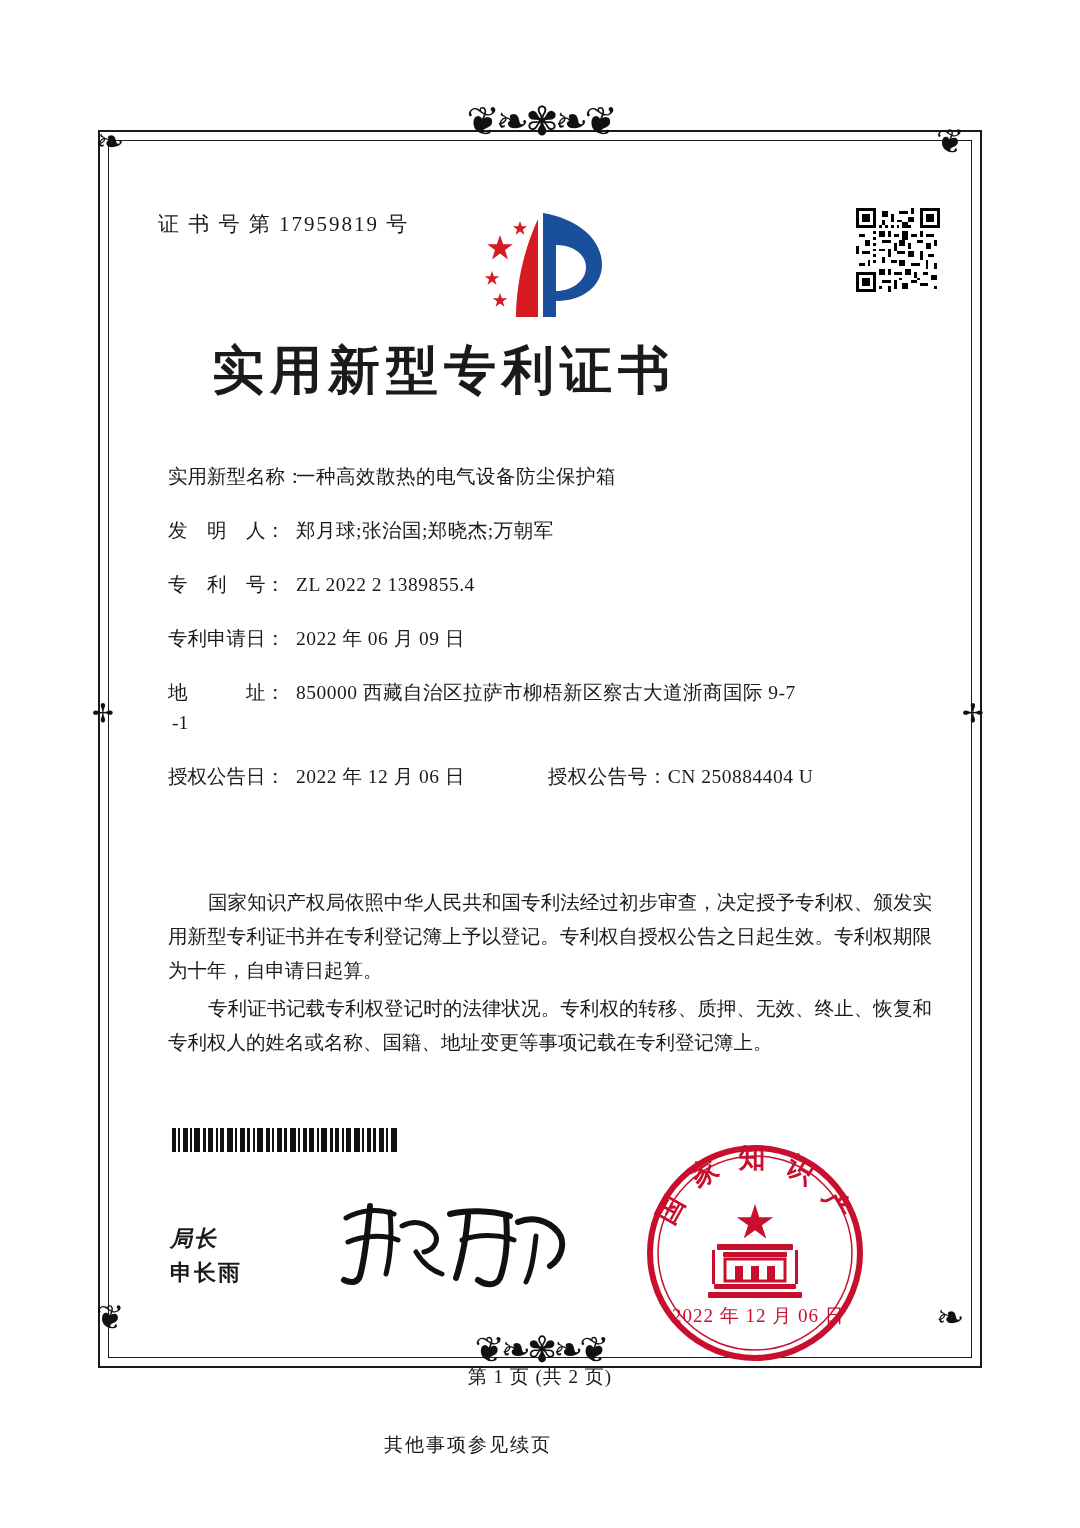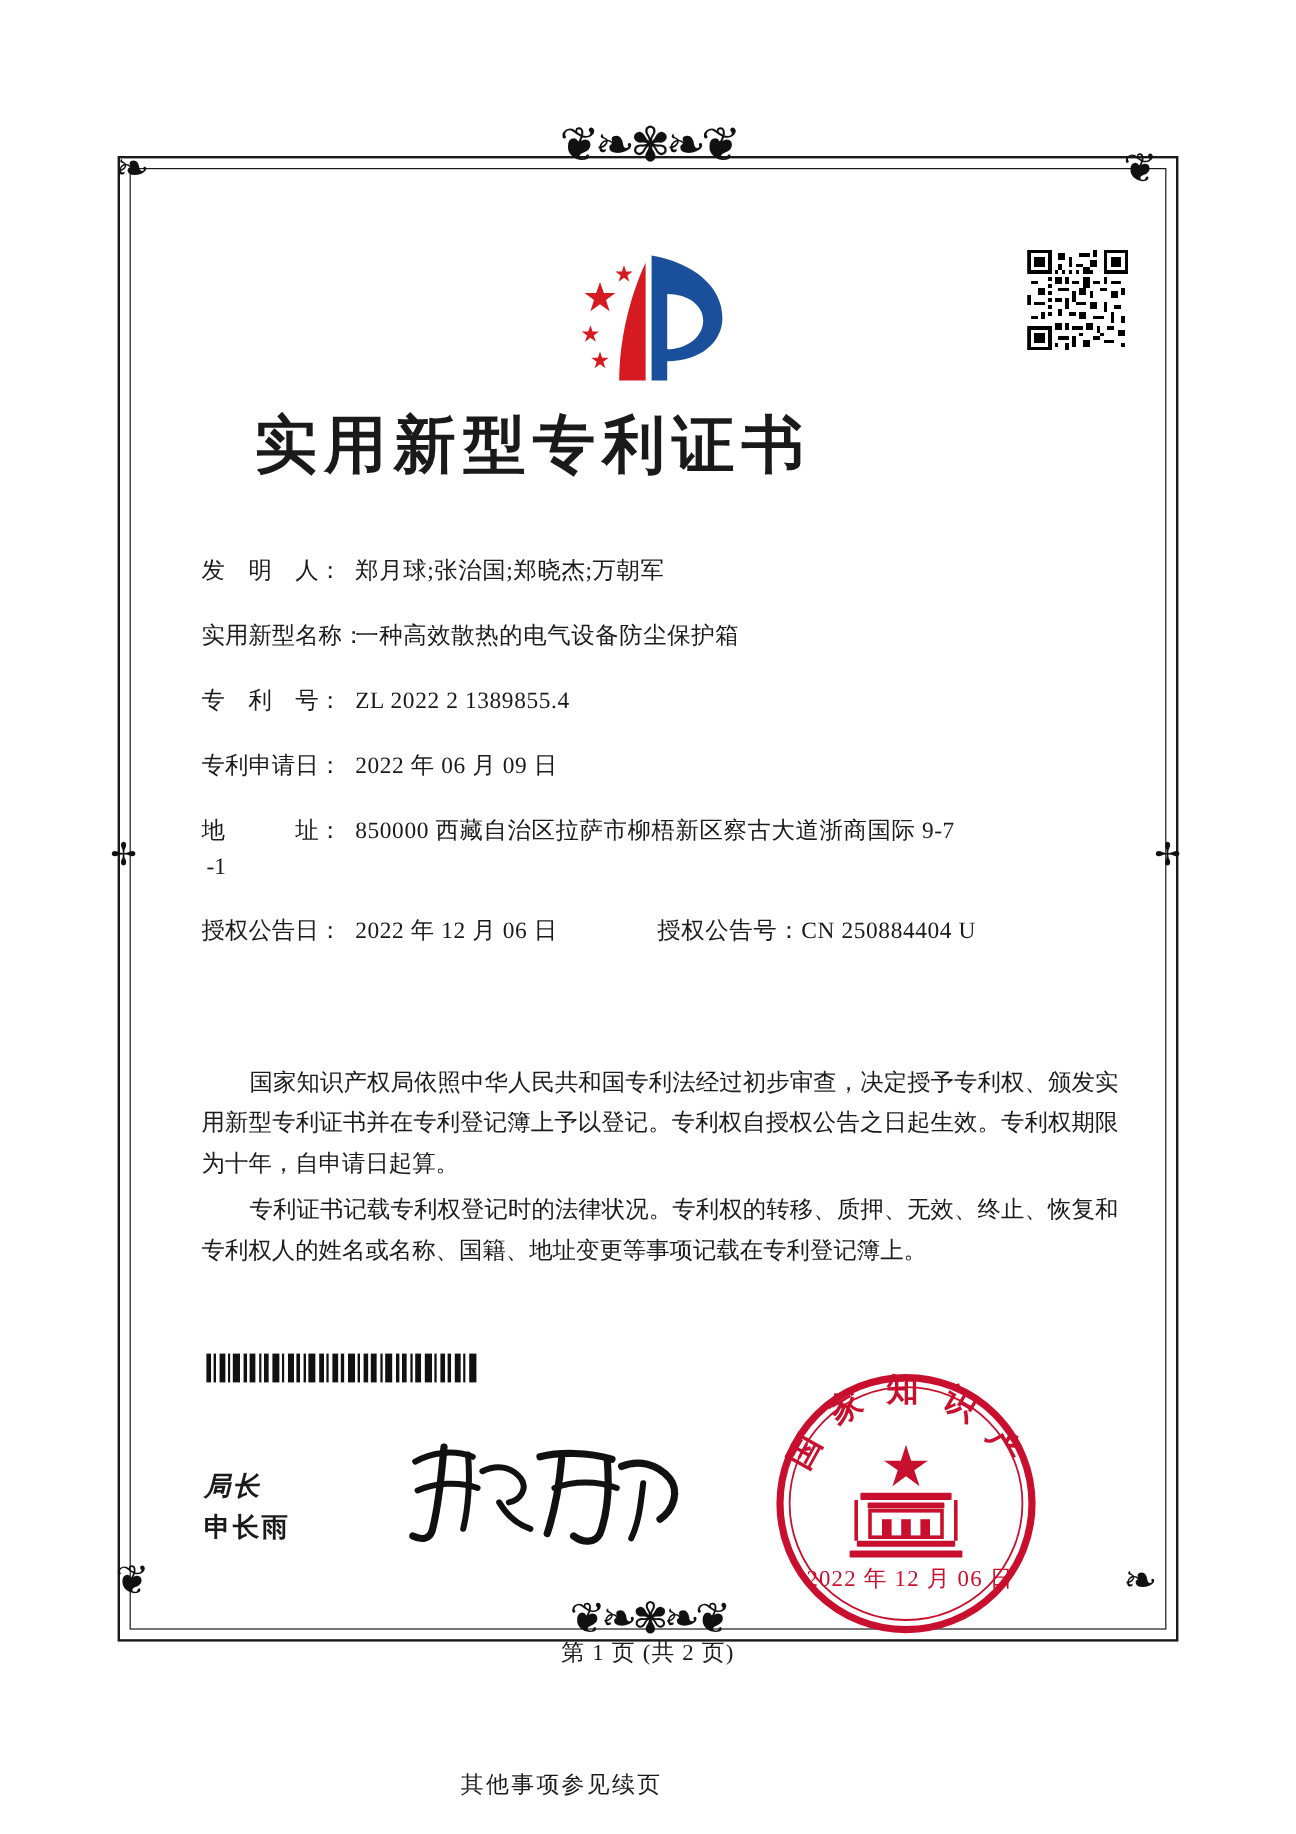--- a/index.html
+++ b/index.html
@@ -227,21 +227,21 @@
     left: 0;
     top: 1364px;
     width: 1080px;
     text-align: center;
     font-size: 19px;
     letter-spacing: 1px;
   }
   .footer-note {
     position: absolute;
     left: 0;
-    top: 1474px;
+    top: 1432px;
     width: 936px;
     text-align: center;
     font-size: 19px;
     letter-spacing: 2px;
   }
 </style>
 </head>
 <body>
 
 <div class="certificate">
@@ -251,20 +251,21 @@
 
   <div class="flourish fl-top">❦❧✾❧❦</div>
   <div class="flourish fl-bm">❦❧✾❧❦</div>
   <div class="flourish fl-tl">❧</div>
   <div class="flourish fl-tr">❦</div>
   <div class="flourish fl-bl">❦</div>
   <div class="flourish fl-br">❧</div>
   <div class="flourish fl-lm">✢</div>
   <div class="flourish fl-rm">✢</div>
 
+  <div class="cert-no">证 书 号 第 17959819 号</div>
 
   <div class="logo">
     <svg width="150" height="120" viewBox="0 0 150 120" xmlns="http://www.w3.org/2000/svg">
 
       <path d="M73 8 L73 112 L86 112 L86 40 C104 40 116 50 116 62 C116 76 102 86 86 86 L86 96 C114 96 132 80 132 60 C132 34 108 14 73 8 Z" fill="#1a4f9c"></path>
 
       <path d="M68 14 L68 112 L46 112 C46 80 54 44 68 14 Z" fill="#d51a22"></path>
 
       <g fill="#d51a22">
         <polygon points="30,30 33.2,39.2 42.8,39.2 35,45 38,54.4 30,48.6 22,54.4 25,45 17.2,39.2 26.8,39.2"></polygon>
@@ -362,25 +363,25 @@
           <rect x="21" y="24" width="1" height="1"></rect>
       </g>
     </svg>
   </div>
 
   <div class="title">实用新型专利证书</div>
 
   <div class="fields">
 
     <div class="row">
+      <span class="lbl">实用新型名称：</span><span class="val">一种高效散热的电气设备防尘保护箱</span>
+    </div>
+
+    <div class="row">
       <span class="lbl">发　明　人：</span><span class="val">郑月球;张治国;郑晓杰;万朝军</span>
-    </div>
-
-    <div class="row">
-      <span class="lbl">实用新型名称：</span><span class="val">一种高效散热的电气设备防尘保护箱</span>
     </div>
 
     <div class="row">
       <span class="lbl">专　利　号：</span><span class="val">ZL 2022 2 1389855.4</span>
     </div>
 
     <div class="row">
       <span class="lbl">专利申请日：</span><span class="val">2022 年 06 月 09 日</span>
     </div>
 

